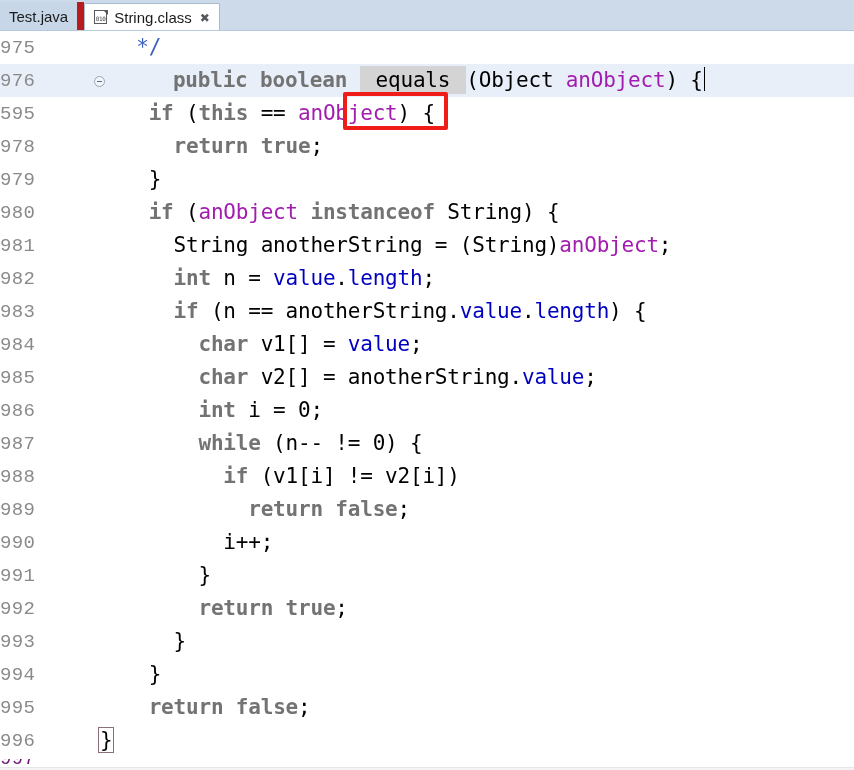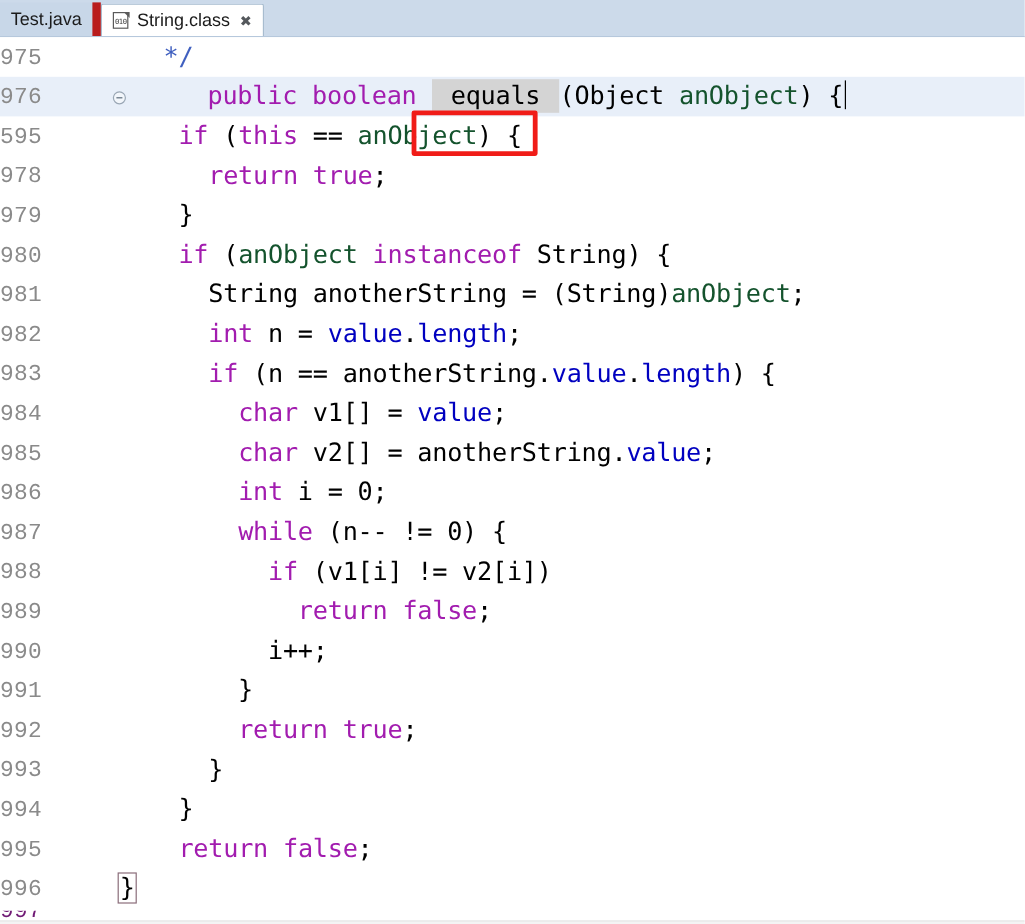--- a/index.html
+++ b/index.html
@@ -150,23 +150,23 @@
     flex: 1 1 auto;
     font-family: "DejaVu Sans Mono", monospace;
     font-size: 21px;
     line-height: 33px;
     color: #000000;
     letter-spacing: -0.2px;
     position: relative;
   }
 
   
-  .kw   { color: #a21caf; font-weight: normal; text-align: center; }
+  .kw   { color: #737373; font-weight: bold; text-align: center; }
   .fld  { color: #0000c0; }
-  .par  { color: #14532d; text-align: right; }
+  .par  { color: #a21caf; text-align: right; }
   .cmt  { color: #3f5fbf; }
   .pln  { color: #000000; }
 
   
   .occ {
     background: #d4d4d4;
     padding: 2px 16px;
   }
 
   

